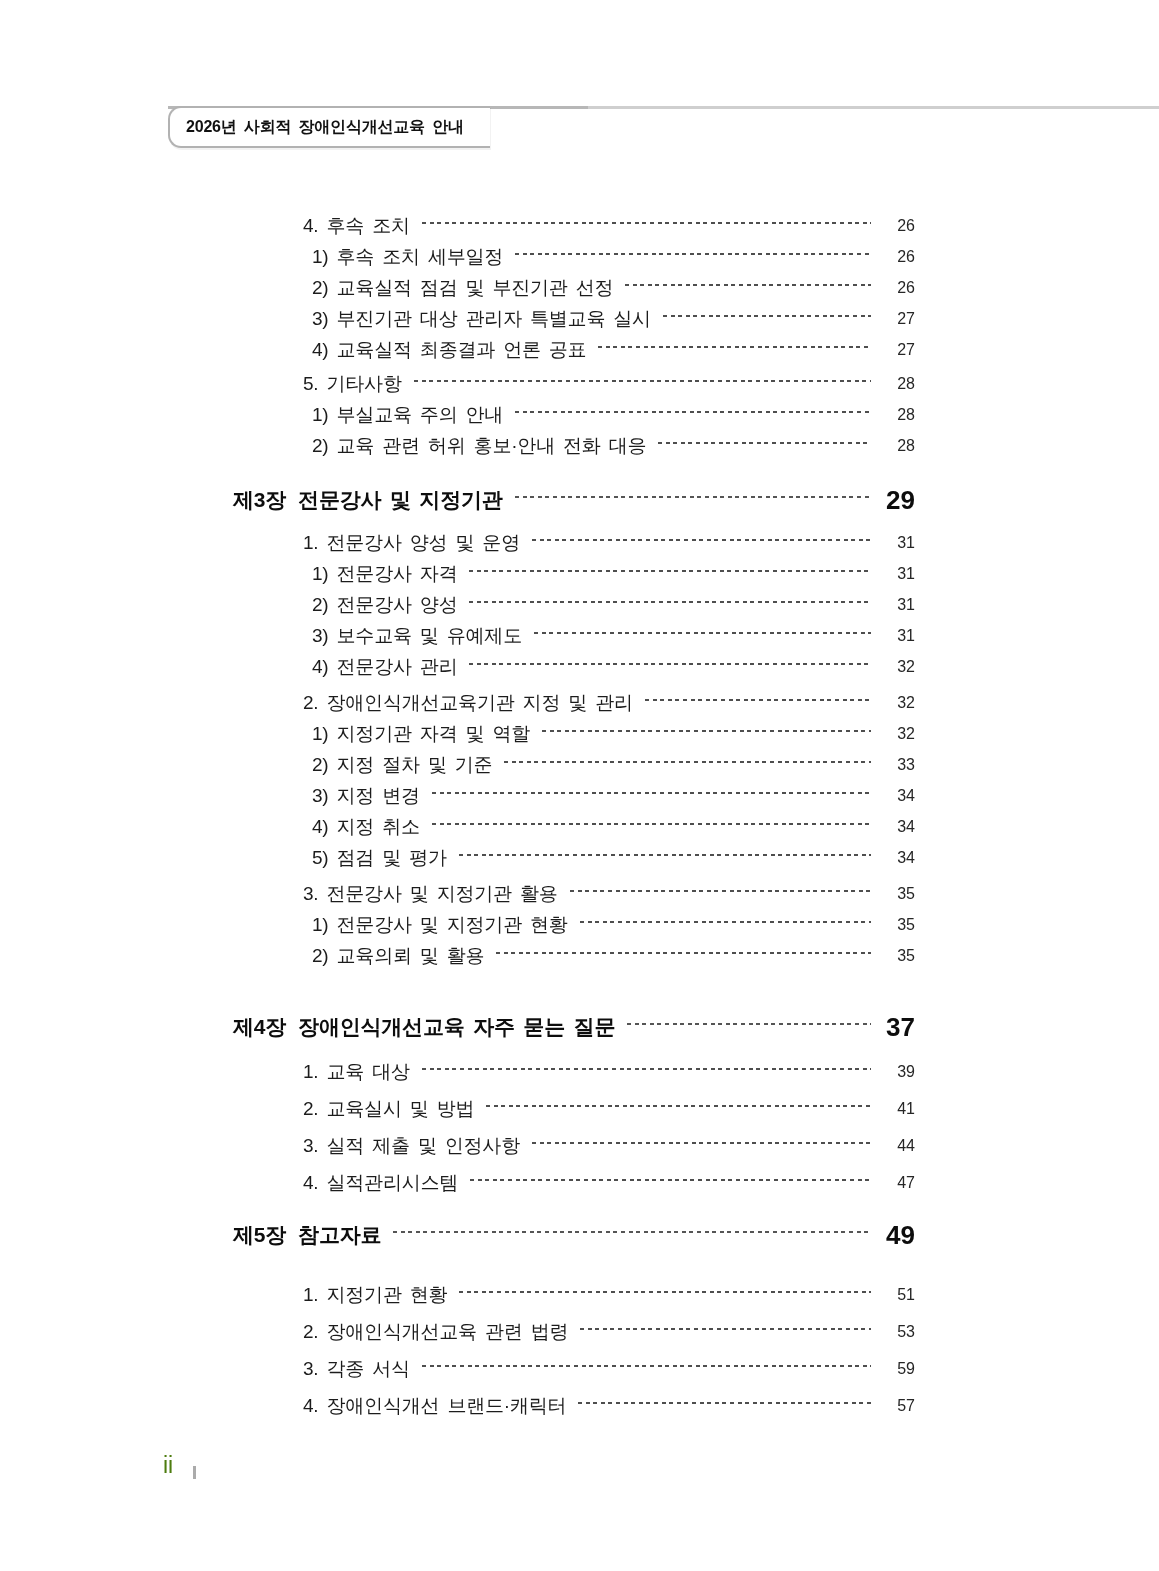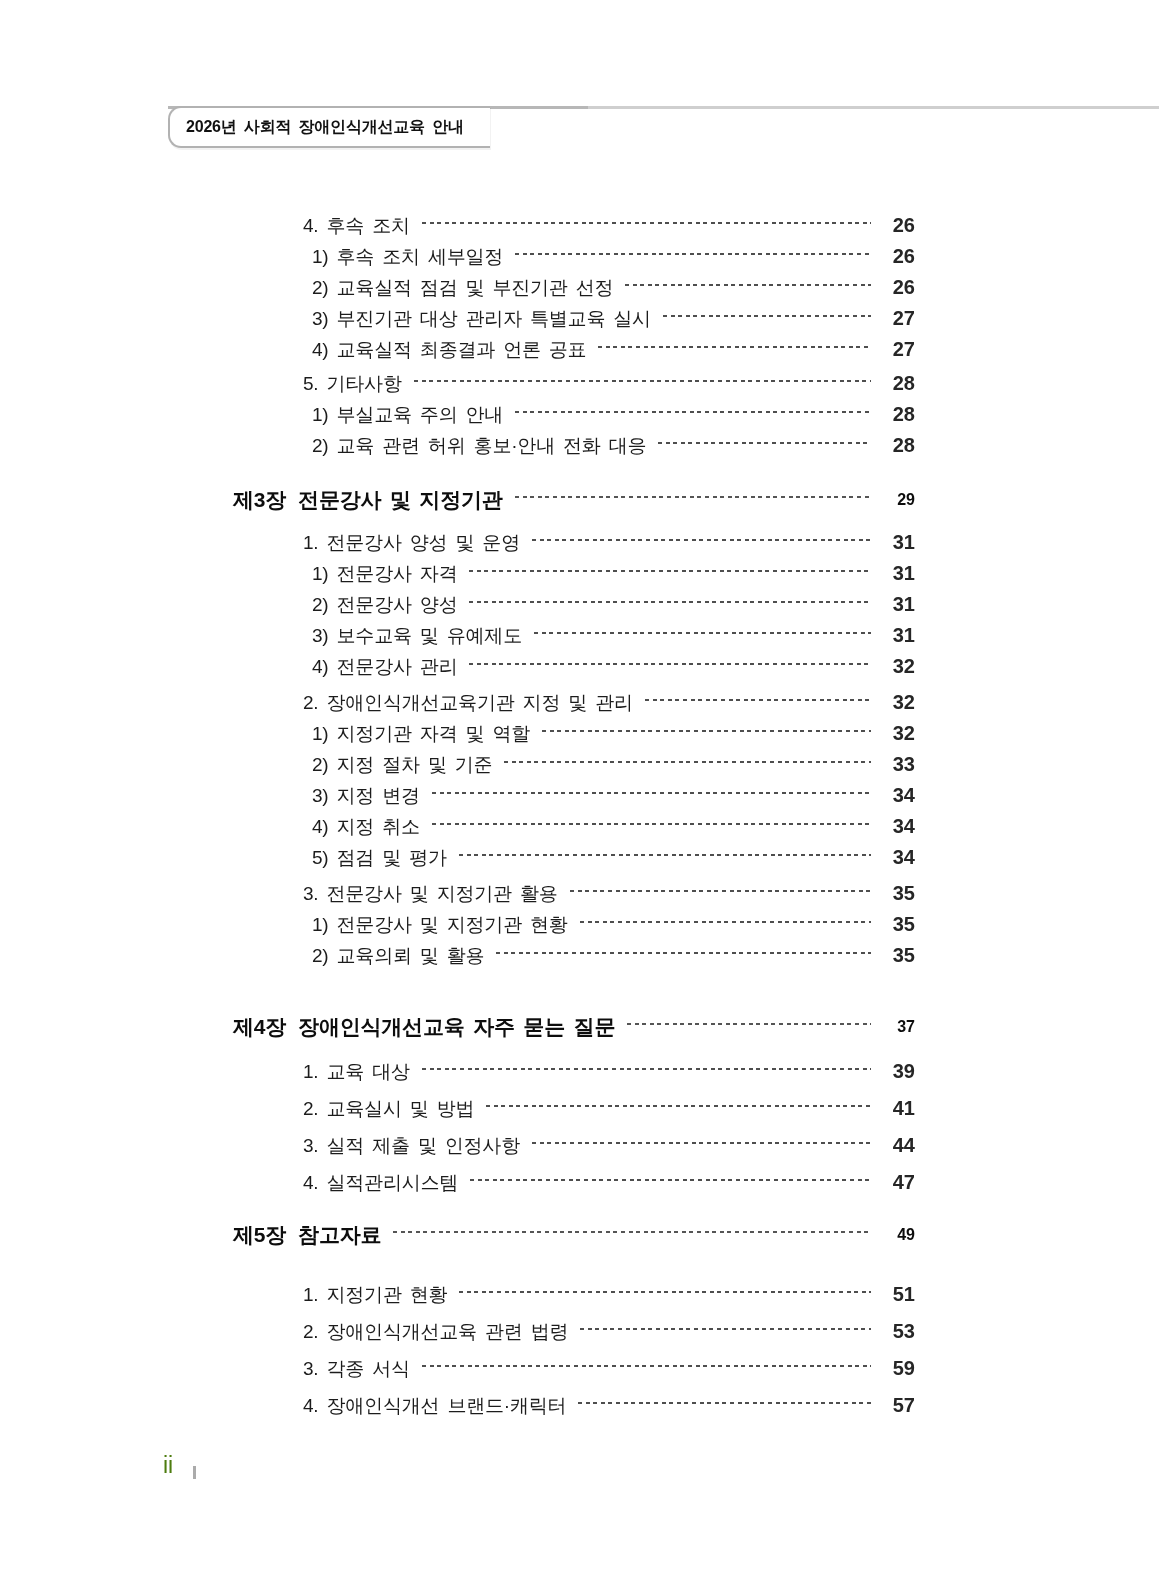--- a/index.html
+++ b/index.html
@@ -52,22 +52,22 @@
   .g5 .row.chapter + .row.l1 { margin-top:23px; }
   .row.l2 + .row.l1 { margin-top:5px; }
 
   .lead {
     flex:1 1 auto; height:2px; margin:0 8px 0 12px;
     position:relative; top:-3px;
     background:repeating-linear-gradient(90deg,#4e4e4e 0 4px,transparent 4px 7.6px);
   }
   .chapter .lead { background:repeating-linear-gradient(90deg,#555 0 4px,transparent 4px 7.6px); }
 
-  .pg { flex:0 0 36px; text-align:right; font-size:20px; color:#262626; font-weight:bold; letter-spacing:0; }
-  .chapter .pg { font-size:16px; font-weight:bold; color:#0d0d0d; }
+  .pg { flex:0 0 36px; text-align:right; font-size:16px; color:#262626; font-weight:normal; letter-spacing:0; }
+  .chapter .pg { font-size:26px; font-weight:bold; color:#0d0d0d; }
 
   
   #footer-page { position:absolute; left:163px; top:1452px; font-size:23px; color:#4d7c0f; }
   #footer-divider { position:absolute; left:193px; top:1466px; width:3px; height:13px; background:#ababab; }
 </style>
 </head>
 <body>
 
 <div id="header-rule"></div>
 <div id="title-box">

